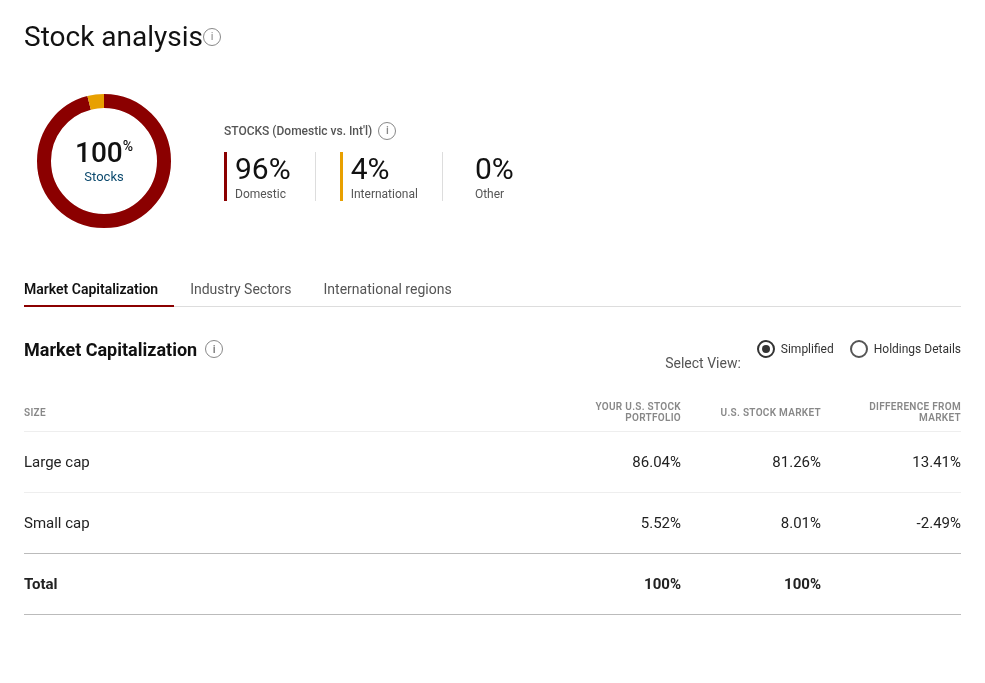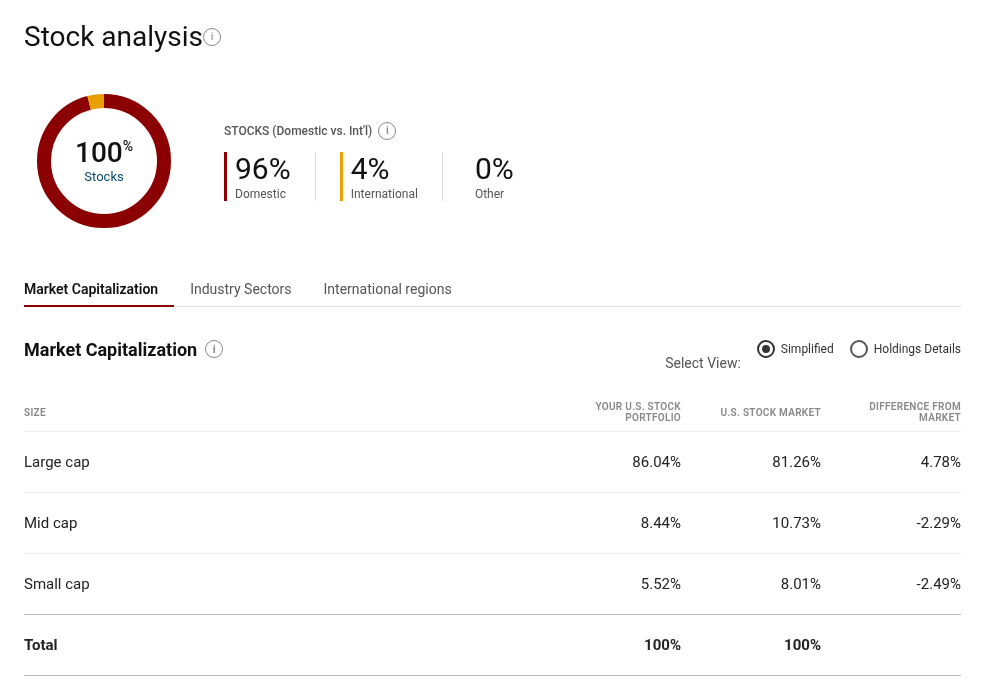--- a/index.html
+++ b/index.html
@@ -341,27 +341,21 @@
       <th class="col-portfolio" style="text-align:right;">YOUR U.S. STOCK<br>PORTFOLIO</th>
       <th class="col-market" style="text-align:right;">U.S. STOCK MARKET</th>
       <th class="col-diff" style="">DIFFERENCE FROM<br>MARKET</th>
     </tr>
   </thead>
   <tbody>
     <tr>
       <td>Large cap</td>
       <td>86.04%</td>
       <td>81.26%</td>
-      <td>4.78%</td>
-    </tr>
-    <tr>
-      <td>Mid cap</td>
-      <td>8.44%</td>
-      <td>10.73%</td>
-      <td>-2.29%</td>
+      <td>13.41%</td>
     </tr>
     <tr>
       <td>Small cap</td>
       <td>5.52%</td>
       <td>8.01%</td>
       <td>-2.49%</td>
     </tr>
     <tr class="total-row">
       <td>Total</td>
       <td>100%</td>

